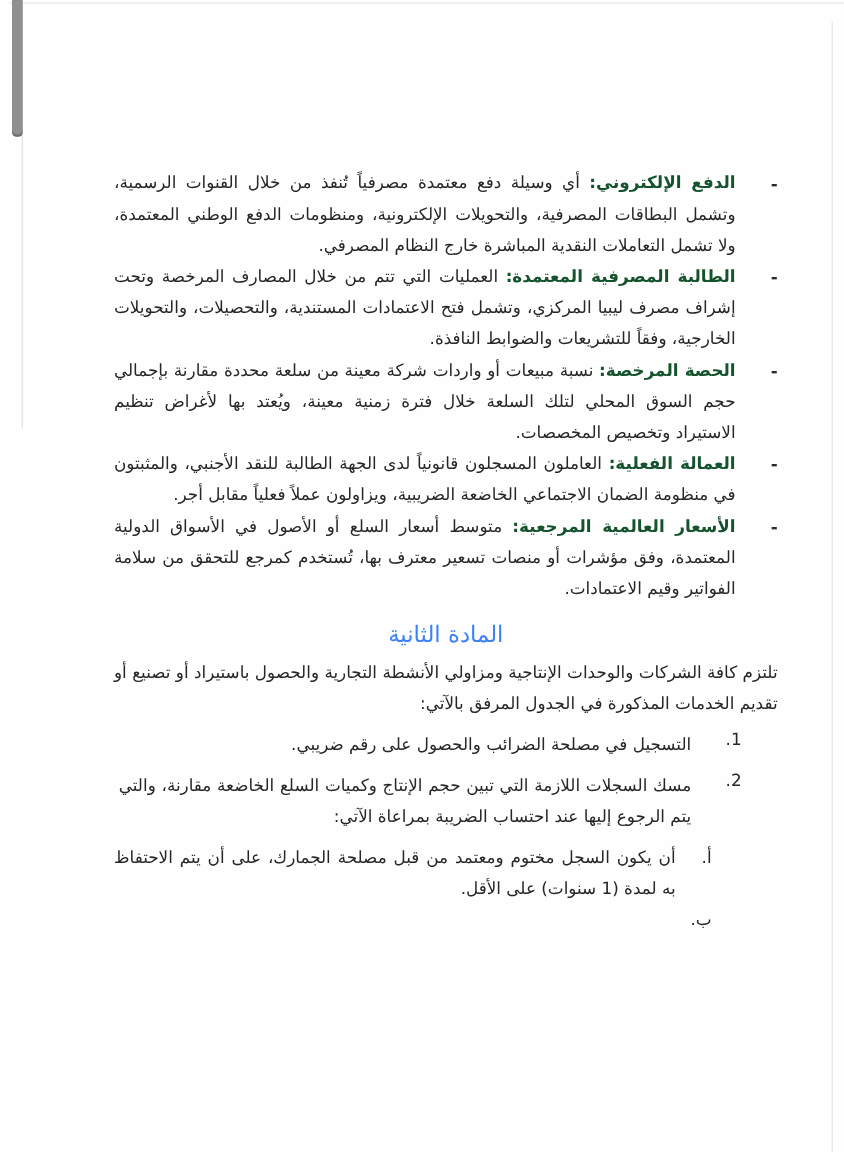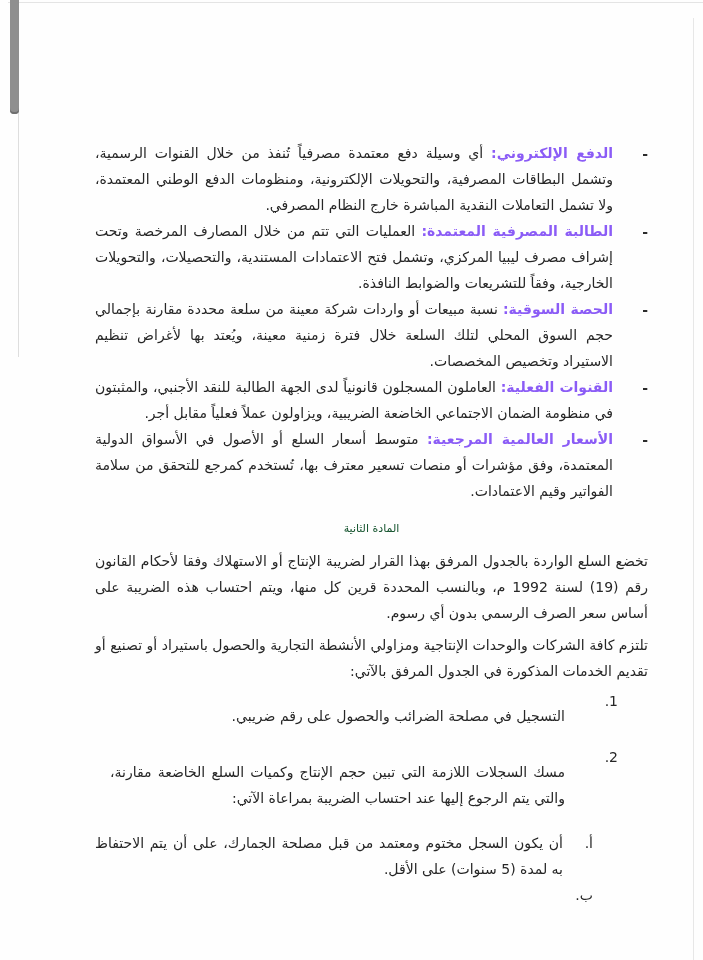--- a/index.html
+++ b/index.html
@@ -30,32 +30,32 @@
     font-size:14px;line-height:26px;
     text-align:justify;
   }
   .defs{list-style:none;margin:0;padding:0;}
   .def-item{display:flex;align-items:flex-start;}
   .dash{
     flex:0 0 35px;text-align:right;
     padding-top:1px;color:#2b2b2b;font-weight:bold;
   }
   .def-text{flex:1;margin:0;text-align:justify;}
-  .def-term{font-weight:bold;color:#8b5cf6;}
+  .def-term{font-weight:bold;color:#14532d;}
   .article-heading{
     margin:12px 0 0;padding:0;
-    font-size:11px;font-weight:normal;color:#14532d;
+    font-size:19px;font-weight:normal;color:#3b82f6;
     text-align:center;line-height:26px;
   }
   .article-heading.second{margin-top:24px;}
   .body-par{margin:6px 0 0;text-align:justify;}
   .num-list,.sub-list{list-style:none;margin:4px 0 0;padding:0;}
   .num-item{display:flex;align-items:flex-start;padding-right:30px;}
   .num-marker{flex:0 0 38px;text-align:right;}
-  .num-text{flex:1;margin:15px;text-align:justify;}
+  .num-text{flex:1;margin:4px;text-align:justify;}
   .sub-item{display:flex;align-items:flex-start;padding-right:55px;}
   .sub-marker{flex:0 0 30px;text-align:right;}
   .sub-text{flex:1;margin:0;text-align:justify;}
 </style>
 </head>
 <body>
 
 <div class="screen">
 
   <div class="edge-top"></div>
@@ -69,52 +69,51 @@
       <li class="def-item">
         <span class="dash">-</span>
         <p class="def-text"><b class="def-term">الدفع الإلكتروني:</b> <span>أي وسيلة دفع معتمدة مصرفياً تُنفذ من خلال القنوات الرسمية، وتشمل البطاقات المصرفية، والتحويلات الإلكترونية، ومنظومات الدفع الوطني المعتمدة، ولا تشمل التعاملات النقدية المباشرة خارج النظام المصرفي.</span></p>
       </li>
       <li class="def-item">
         <span class="dash">-</span>
         <p class="def-text"><b class="def-term">الطالبة المصرفية المعتمدة:</b> <span>العمليات التي تتم من خلال المصارف المرخصة وتحت إشراف مصرف ليبيا المركزي، وتشمل فتح الاعتمادات المستندية، والتحصيلات، والتحويلات الخارجية، وفقاً للتشريعات والضوابط النافذة.</span></p>
       </li>
       <li class="def-item">
         <span class="dash">-</span>
-        <p class="def-text"><b class="def-term">الحصة السوقية:</b> <span>نسبة مبيعات أو واردات شركة معينة من سلعة محددة مقارنة بإجمالي حجم السوق المحلي لتلك السلعة خلال فترة زمنية معينة، ويُعتد بها لأغراض تنظيم الاستيراد وتخصيص المخصصات.</span></p>
+        <p class="def-text"><b class="def-term">الحصة المرخصة:</b> <span>نسبة مبيعات أو واردات شركة معينة من سلعة محددة مقارنة بإجمالي حجم السوق المحلي لتلك السلعة خلال فترة زمنية معينة، ويُعتد بها لأغراض تنظيم الاستيراد وتخصيص المخصصات.</span></p>
       </li>
       <li class="def-item">
         <span class="dash">-</span>
-        <p class="def-text"><b class="def-term">القنوات الفعلية:</b> <span>العاملون المسجلون قانونياً لدى الجهة الطالبة للنقد الأجنبي، والمثبتون في منظومة الضمان الاجتماعي الخاضعة الضريبية، ويزاولون عملاً فعلياً مقابل أجر.</span></p>
+        <p class="def-text"><b class="def-term">العمالة الفعلية:</b> <span>العاملون المسجلون قانونياً لدى الجهة الطالبة للنقد الأجنبي، والمثبتون في منظومة الضمان الاجتماعي الخاضعة الضريبية، ويزاولون عملاً فعلياً مقابل أجر.</span></p>
       </li>
       <li class="def-item">
         <span class="dash">-</span>
         <p class="def-text"><b class="def-term">الأسعار العالمية المرجعية:</b> <span>متوسط أسعار السلع أو الأصول في الأسواق الدولية المعتمدة، وفق مؤشرات أو منصات تسعير معترف بها، تُستخدم كمرجع للتحقق من سلامة الفواتير وقيم الاعتمادات.</span></p>
       </li>
     </ul>
 
     <h2 class="article-heading">المادة الثانية</h2>
-    <p class="body-par">تخضع السلع الواردة بالجدول المرفق بهذا القرار لضريبة الإنتاج أو الاستهلاك وفقا لأحكام القانون رقم (19) لسنة 1992 م، وبالنسب المحددة قرين كل منها، ويتم احتساب هذه الضريبة على أساس سعر الصرف الرسمي بدون أي رسوم.</p>
 
     <p class="body-par">تلتزم كافة الشركات والوحدات الإنتاجية ومزاولي الأنشطة التجارية والحصول باستيراد أو تصنيع أو تقديم الخدمات المذكورة في الجدول المرفق بالآتي:</p>
 
     <ol class="num-list">
       <li class="num-item">
         <span class="num-marker">1.</span>
         <p class="num-text">التسجيل في مصلحة الضرائب والحصول على رقم ضريبي.</p>
       </li>
       <li class="num-item">
         <span class="num-marker">2.</span>
         <p class="num-text">مسك السجلات اللازمة التي تبين حجم الإنتاج وكميات السلع الخاضعة مقارنة، والتي يتم الرجوع إليها عند احتساب الضريبة بمراعاة الآتي:</p>
       </li>
     </ol>
 
     <ol class="sub-list">
       <li class="sub-item">
         <span class="sub-marker">أ.</span>
-        <p class="sub-text">أن يكون السجل مختوم ومعتمد من قبل مصلحة الجمارك، على أن يتم الاحتفاظ به لمدة (5 سنوات) على الأقل.</p>
+        <p class="sub-text">أن يكون السجل مختوم ومعتمد من قبل مصلحة الجمارك، على أن يتم الاحتفاظ به لمدة (1 سنوات) على الأقل.</p>
       </li>
       <li class="sub-item">
         <span class="sub-marker">ب.</span>
       </li>
     </ol>
 
   </div>
 </div>
 
 </body></html>

